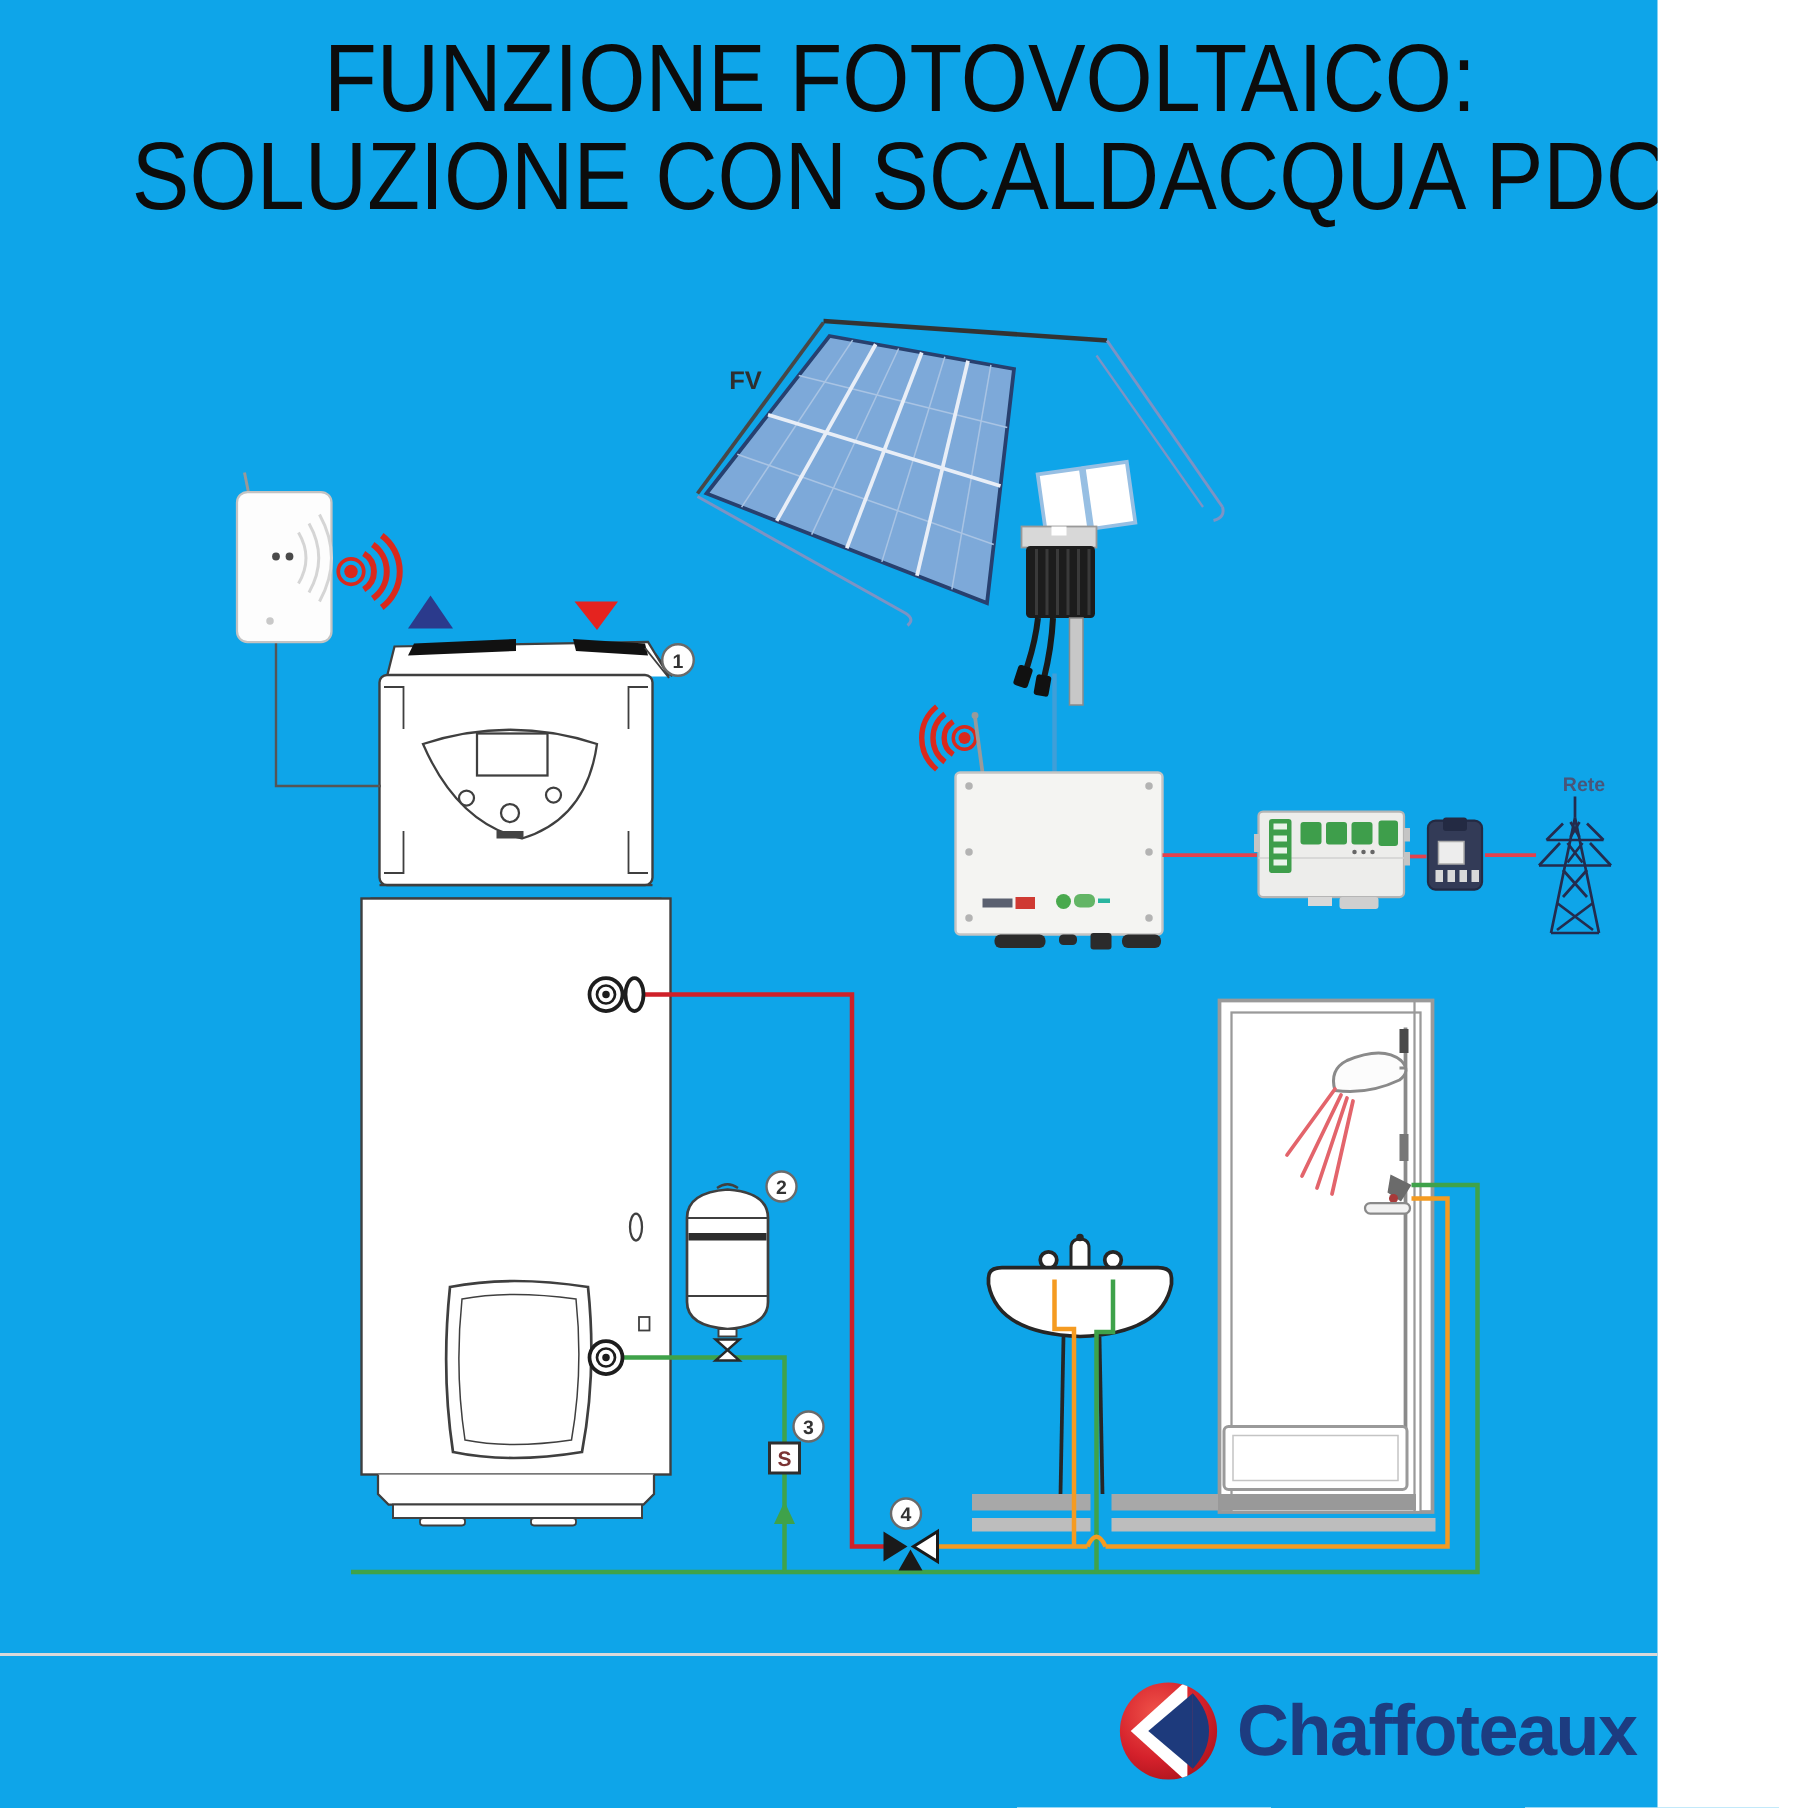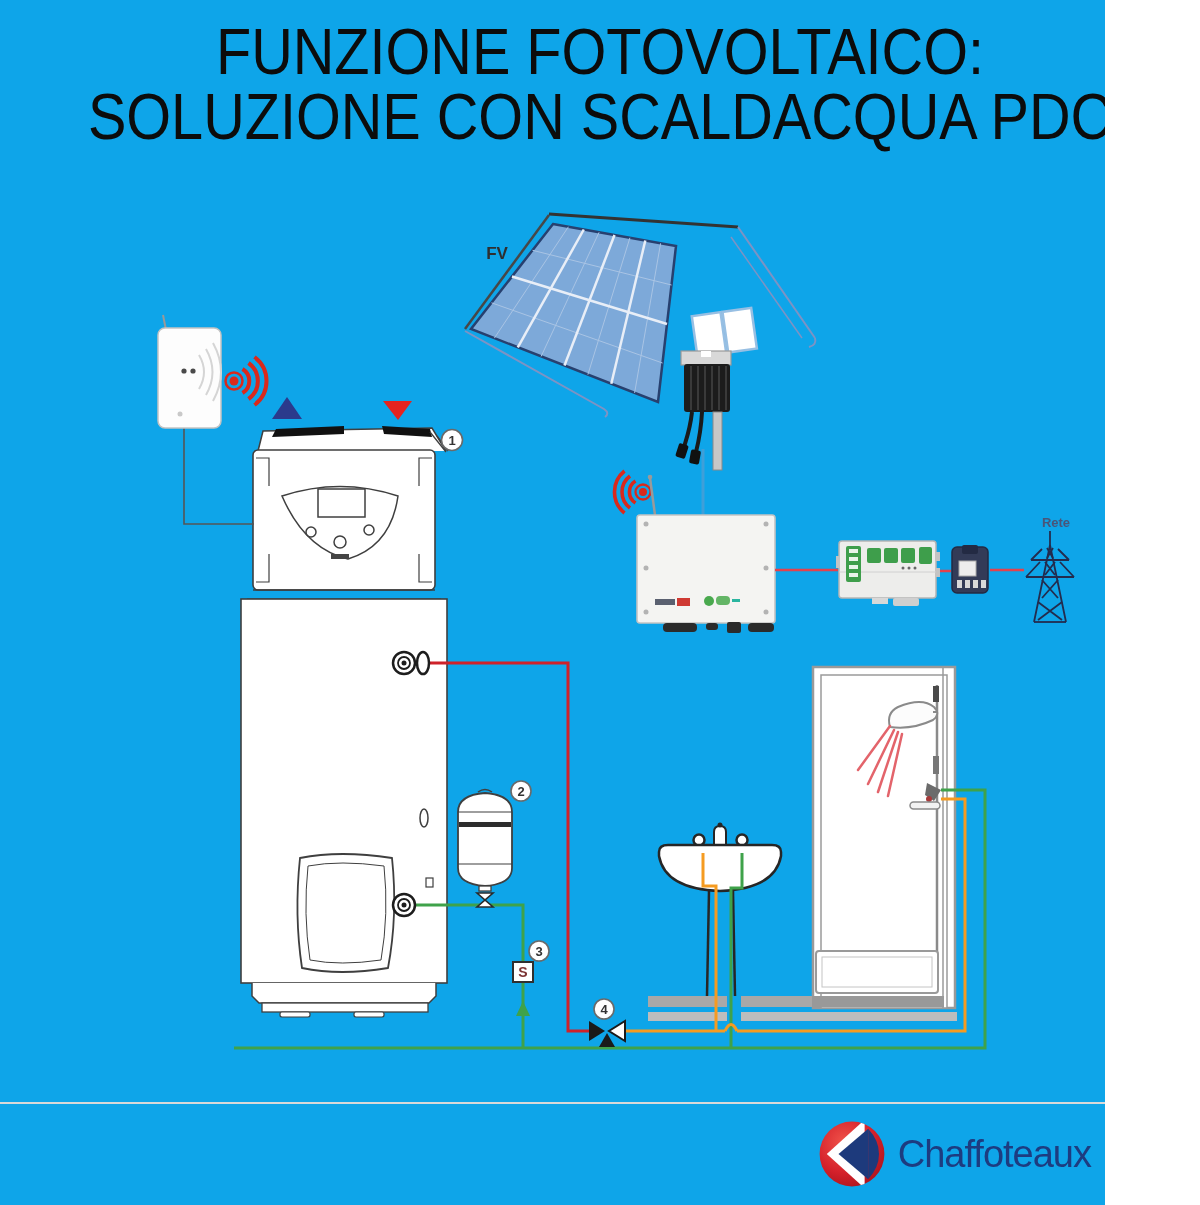--- a/index.html
+++ b/index.html
@@ -4,21 +4,21 @@
 <style>
   html,body{margin:0;padding:0;background:#ffffff;}
   #page{position:relative;width:1105px;height:1205px;background:#0ea5e9;overflow:hidden;
         font-family:"Liberation Sans", sans-serif;}
   #title{position:absolute;top:20px;left:0;width:1200px;text-align:center;color:#0c0c0c;}
   #title .tline{display:block;font-size:64px;line-height:65px;font-weight:400;
         transform:scaleX(0.9);transform-origin:50% 50%;letter-spacing:0px;white-space:nowrap;}
   #diagram{position:absolute;left:0;top:0;}
   #divider{position:absolute;left:0;top:1102px;width:1200px;height:2px;background:#d9d9d9;}
   #brand{position:absolute;top:1118px;right:14px;display:flex;align-items:center;gap:10px;}
-  #brand .brand-text{font-size:38px;font-weight:normal;color:#1d3c80;letter-spacing:-1px;}
+  #brand .brand-text{font-size:48px;font-weight:bold;color:#1d3c80;letter-spacing:-1px;}
   svg text{font-family:"Liberation Sans", sans-serif;}
 </style>
 </head>
 <body>
 
 <div id="page">
 
   <div id="title">
     <span class="tline">FUNZIONE FOTOVOLTAICO:</span>
     <span class="tline">SOLUZIONE CON SCALDACQUA PDC</span>

